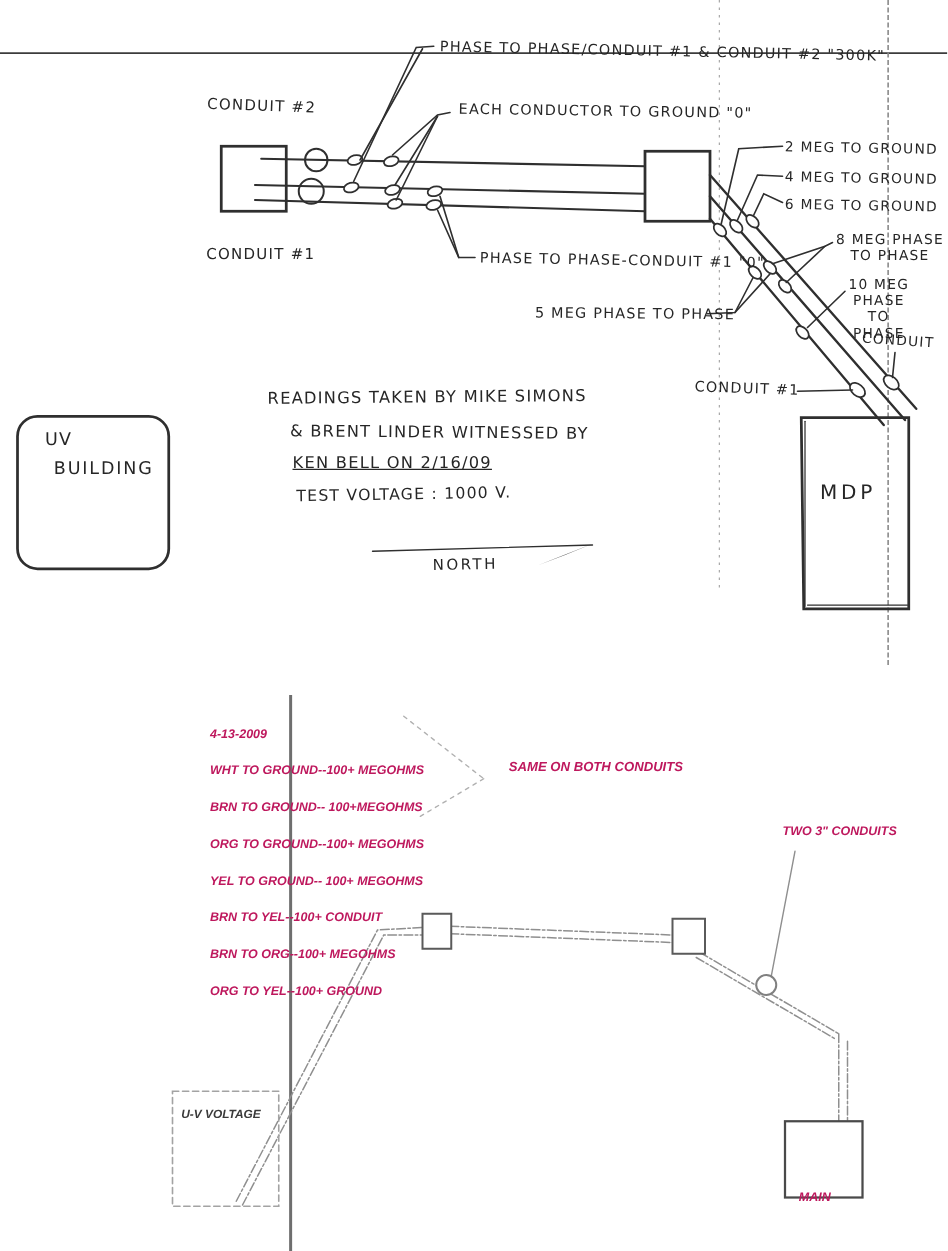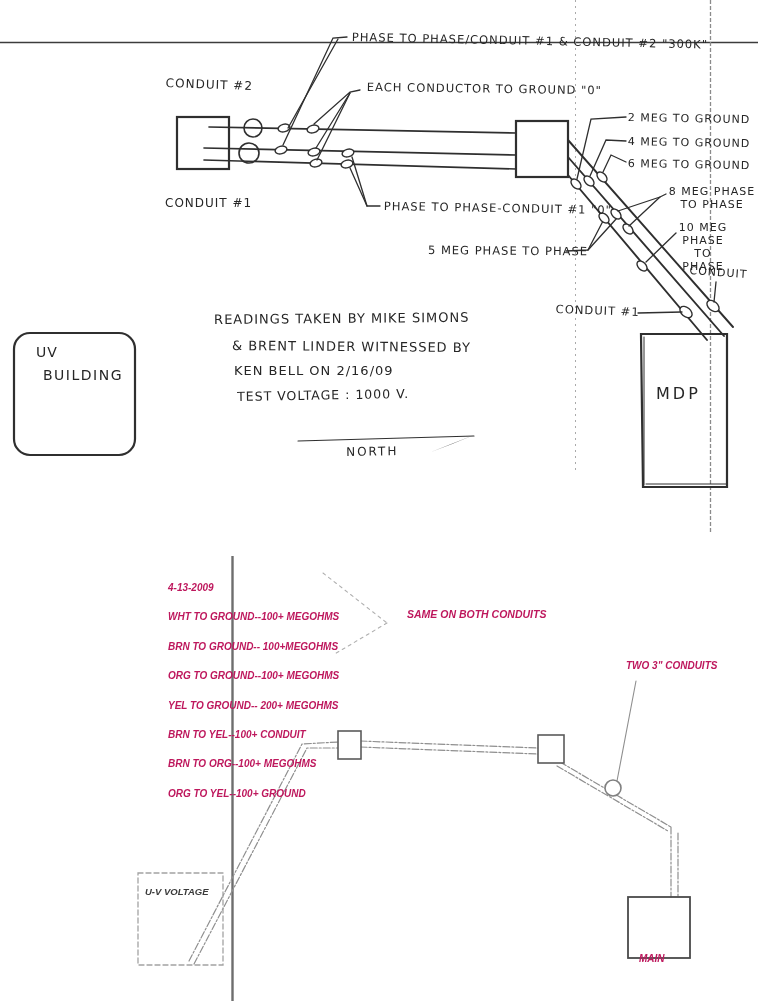--- a/index.html
+++ b/index.html
@@ -148,36 +148,36 @@
   <div class="lbl hand hand-sm" style="left:672px;top:221px;width:62px;text-align:center;">10 MEG
 PHASE TO
 PHASE</div>
   <div class="lbl hand hand-md" style="left:384px;top:199px;transform:rotate(1deg);">PHASE TO PHASE-CONDUIT #1 "0"</div>
   <div class="lbl hand hand-md" style="left:428px;top:243px;transform:rotate(0.5deg);">5 MEG PHASE TO PHASE</div>
   <div class="lbl hand hand-sm" style="left:690px;top:264px;transform:rotate(4deg);">CONDUIT</div>
   <div class="lbl hand hand-md" style="left:556px;top:302px;transform:rotate(2deg);">CONDUIT #1</div>
 
   <div class="lbl hand hand-lg" style="left:214px;top:312px;transform:rotate(-0.5deg);">READINGS TAKEN BY MIKE SIMONS</div>
   <div class="lbl hand hand-lg" style="left:232px;top:338px;transform:rotate(0.5deg);">&amp; BRENT LINDER WITNESSED BY</div>
-  <div class="lbl hand hand-lg" style="left:234px;top:363px;">KEN BELL ON 2/16/09</div>
+  <div class="lbl hand hand-lg" style="left:234px;top:363px;text-decoration:underline;">KEN BELL ON 2/16/09</div>
   <div class="lbl hand" style="left:237px;top:389px;font-size:12.5px;transform:rotate(-1deg);">TEST VOLTAGE : 1000 V.</div>
 
   <div class="lbl hand" style="left:346px;top:445px;font-size:12px;letter-spacing:2px;transform:rotate(-1deg);">NORTH</div>
 
   <div class="lbl hand" style="left:36px;top:344px;font-size:14px;">UV</div>
   <div class="lbl hand" style="left:29px;top:367px;font-size:14px;letter-spacing:1.5px;margin-left:14px;">BUILDING</div>
 
   <div class="lbl hand" style="left:656px;top:384px;font-size:16px;letter-spacing:3px;">MDP</div>
 
   <div class="lbl typed readings" style="left:168px;top:564px;">
     <div>4-13-2009</div>
     <div>WHT TO GROUND--100+ MEGOHMS</div>
     <div>BRN TO GROUND-- 100+MEGOHMS</div>
     <div>ORG TO GROUND--100+ MEGOHMS</div>
-    <div>YEL TO GROUND-- 200+ MEGOHMS</div>
+    <div>YEL TO GROUND-- 100+ MEGOHMS</div>
     <div>BRN TO YEL--100+ CONDUIT</div>
     <div>BRN TO ORG--100+ MEGOHMS</div>
     <div>ORG TO YEL--100+ GROUND</div>
   </div>
 
   <div class="lbl typed" style="left:407px;top:608px;font-size:10.5px;">SAME ON BOTH CONDUITS</div>
   <div class="lbl typed" style="left:626px;top:660px;font-size:10px;">TWO 3" CONDUITS</div>
   <div class="lbl typed" style="left:145px;top:886px;font-size:9.5px;color:#3a3a3a;">U-V VOLTAGE</div>
   <div class="lbl typed" style="left:639px;top:905px;font-size:10px;margin-top:48px;">MAIN</div>
 

